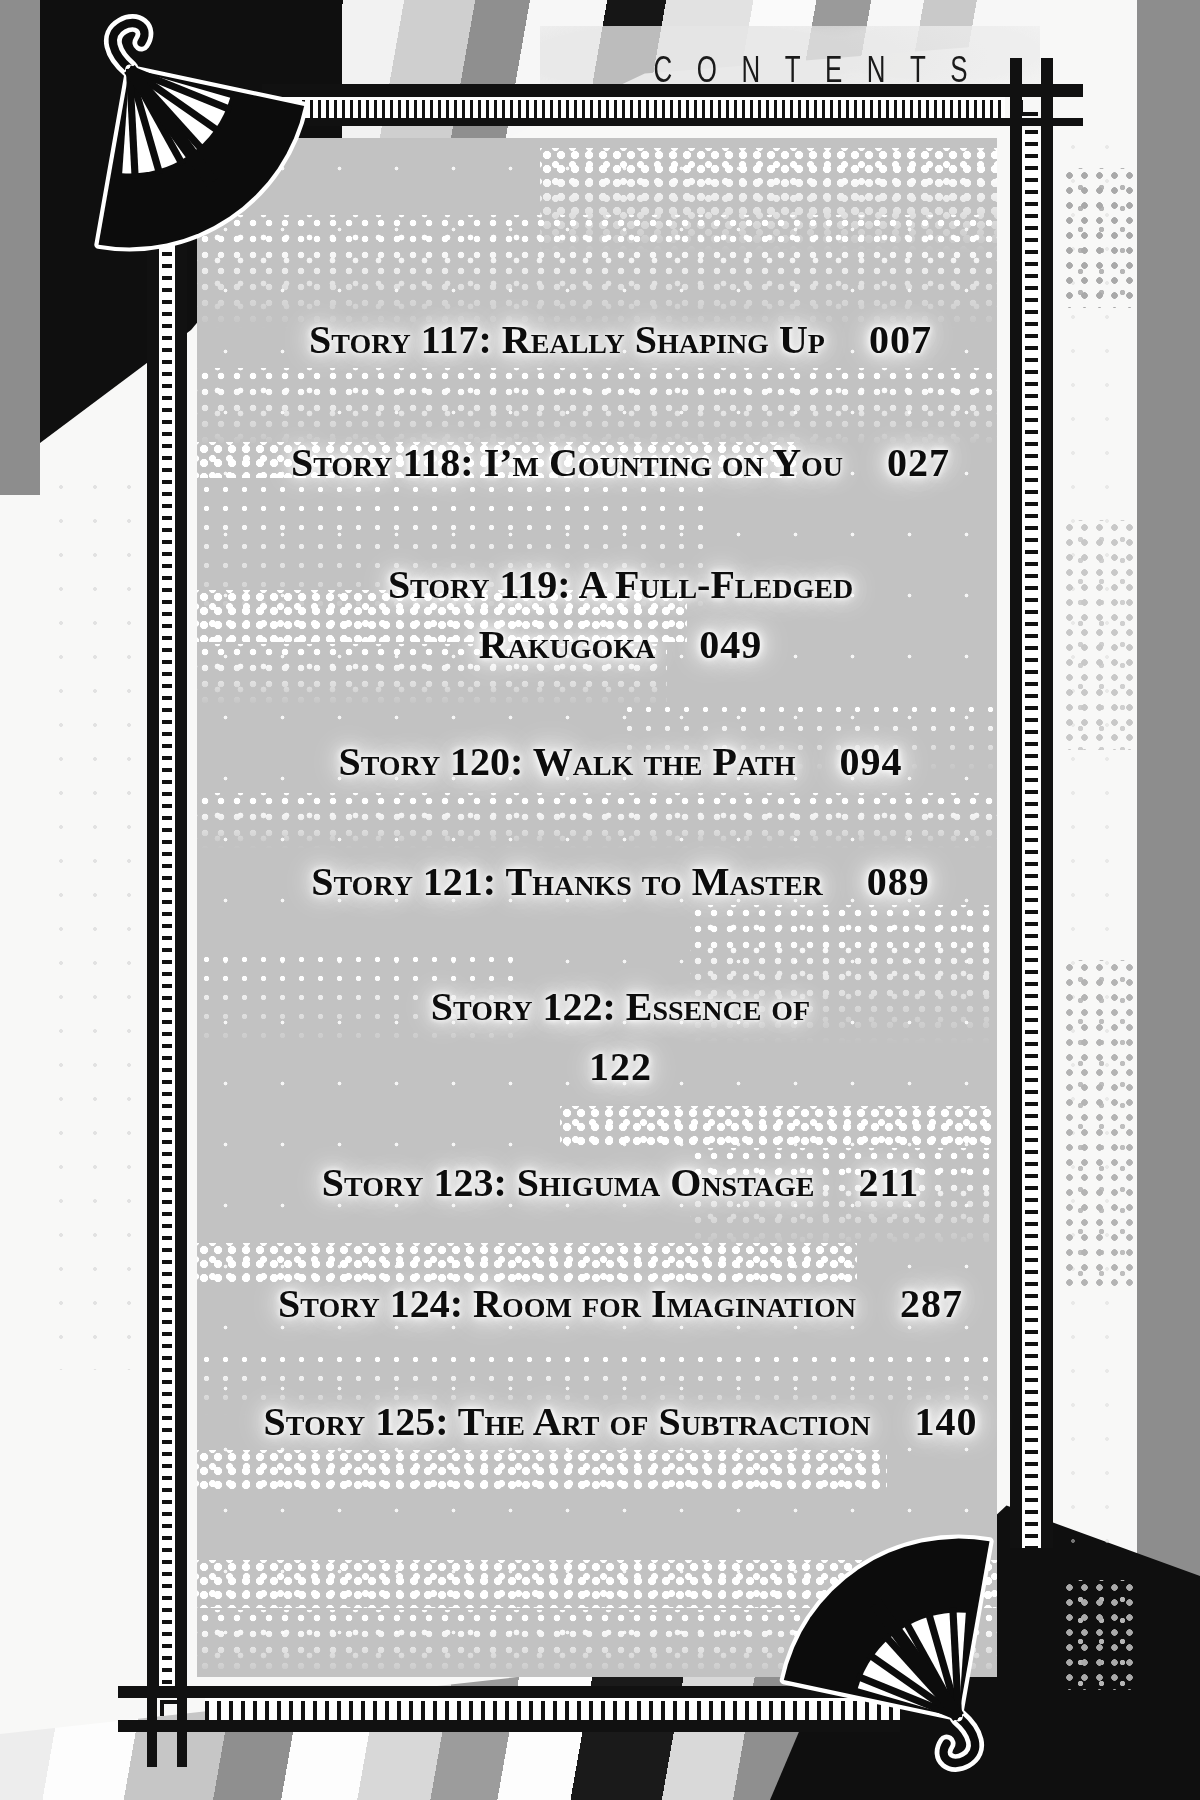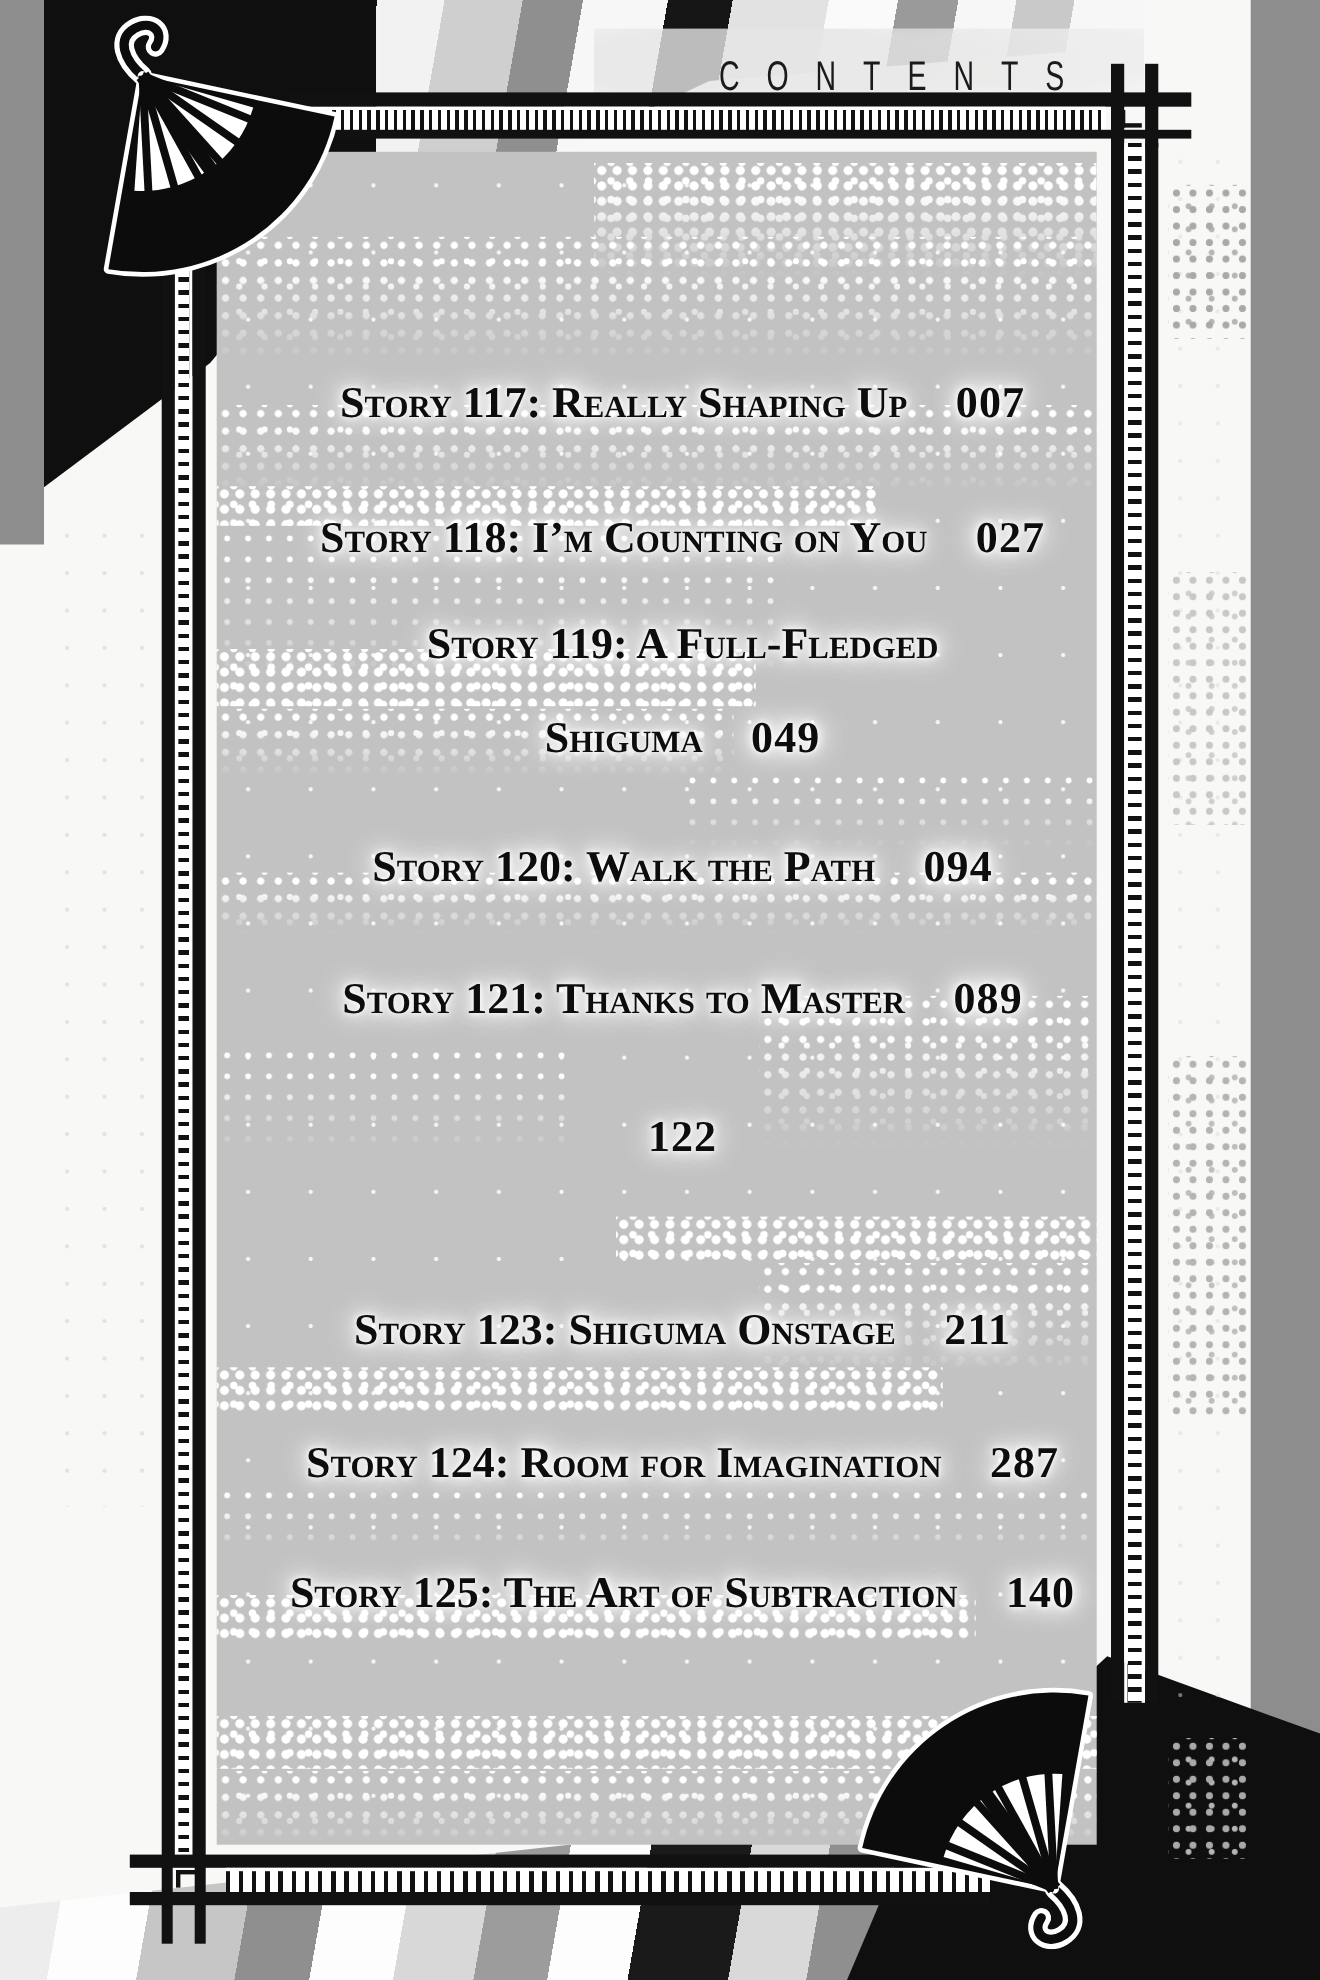--- a/index.html
+++ b/index.html
@@ -79,21 +79,21 @@
           mask-image:linear-gradient(180deg,#000 25%,transparent 100%);}
   .panel-speckle{left:197px;top:138px;width:800px;height:1539px;z-index:5;opacity:.85;
     background-image:radial-gradient(circle,#fff 1.6px,transparent 2.2px);background-size:57px 61px;}
 
   
   .entry{position:absolute;left:197px;width:847px;z-index:7;}
   .line{display:flex;justify-content:center;align-items:baseline;gap:44px;line-height:60px;
     font-family:"Liberation Serif",serif;font-variant:small-caps;font-weight:700;
     font-size:40px;color:#0d0d0d;white-space:nowrap;
     text-shadow:0 0 5px #fff,0 0 10px #fff,0 0 18px #fff,0 0 28px #fff,0 0 38px #fff;}
-  .pagenum{letter-spacing:1px;margin-top:26px;}
+  .pagenum{letter-spacing:1px;}
 
   
   .fan{z-index:9;}
   .fan svg{display:block;width:100%;height:100%;}
 </style>
 </head>
 <body>
 
 <div class="page">
 
@@ -171,37 +171,40 @@
     <div class="line">
       <span>Story 118: I’m Counting on You</span>
       <span class="pagenum">027</span>
     </div>
   </div>
   <div class="entry" style="top:555px">
     <div class="line">
       <span>Story 119: A Full-Fledged</span>
     </div>
     <div class="line">
-      <span>Shiguma</span>
+      <span>Rakugoka</span>
       <span class="pagenum">049</span>
     </div>
   </div>
   <div class="entry" style="top:732px">
     <div class="line">
       <span>Story 120: Walk the Path</span>
       <span class="pagenum">094</span>
     </div>
   </div>
   <div class="entry" style="top:852px">
     <div class="line">
       <span>Story 121: Thanks to Master</span>
       <span class="pagenum">089</span>
     </div>
   </div>
   <div class="entry" style="top:977px">
+    <div class="line">
+      <span>Story 122: Essence of</span>
+    </div>
     <div class="line">
       <span class="pagenum">122</span>
     </div>
   </div>
   <div class="entry" style="top:1153px">
     <div class="line">
       <span>Story 123: Shiguma Onstage</span>
       <span class="pagenum">211</span>
     </div>
   </div>

